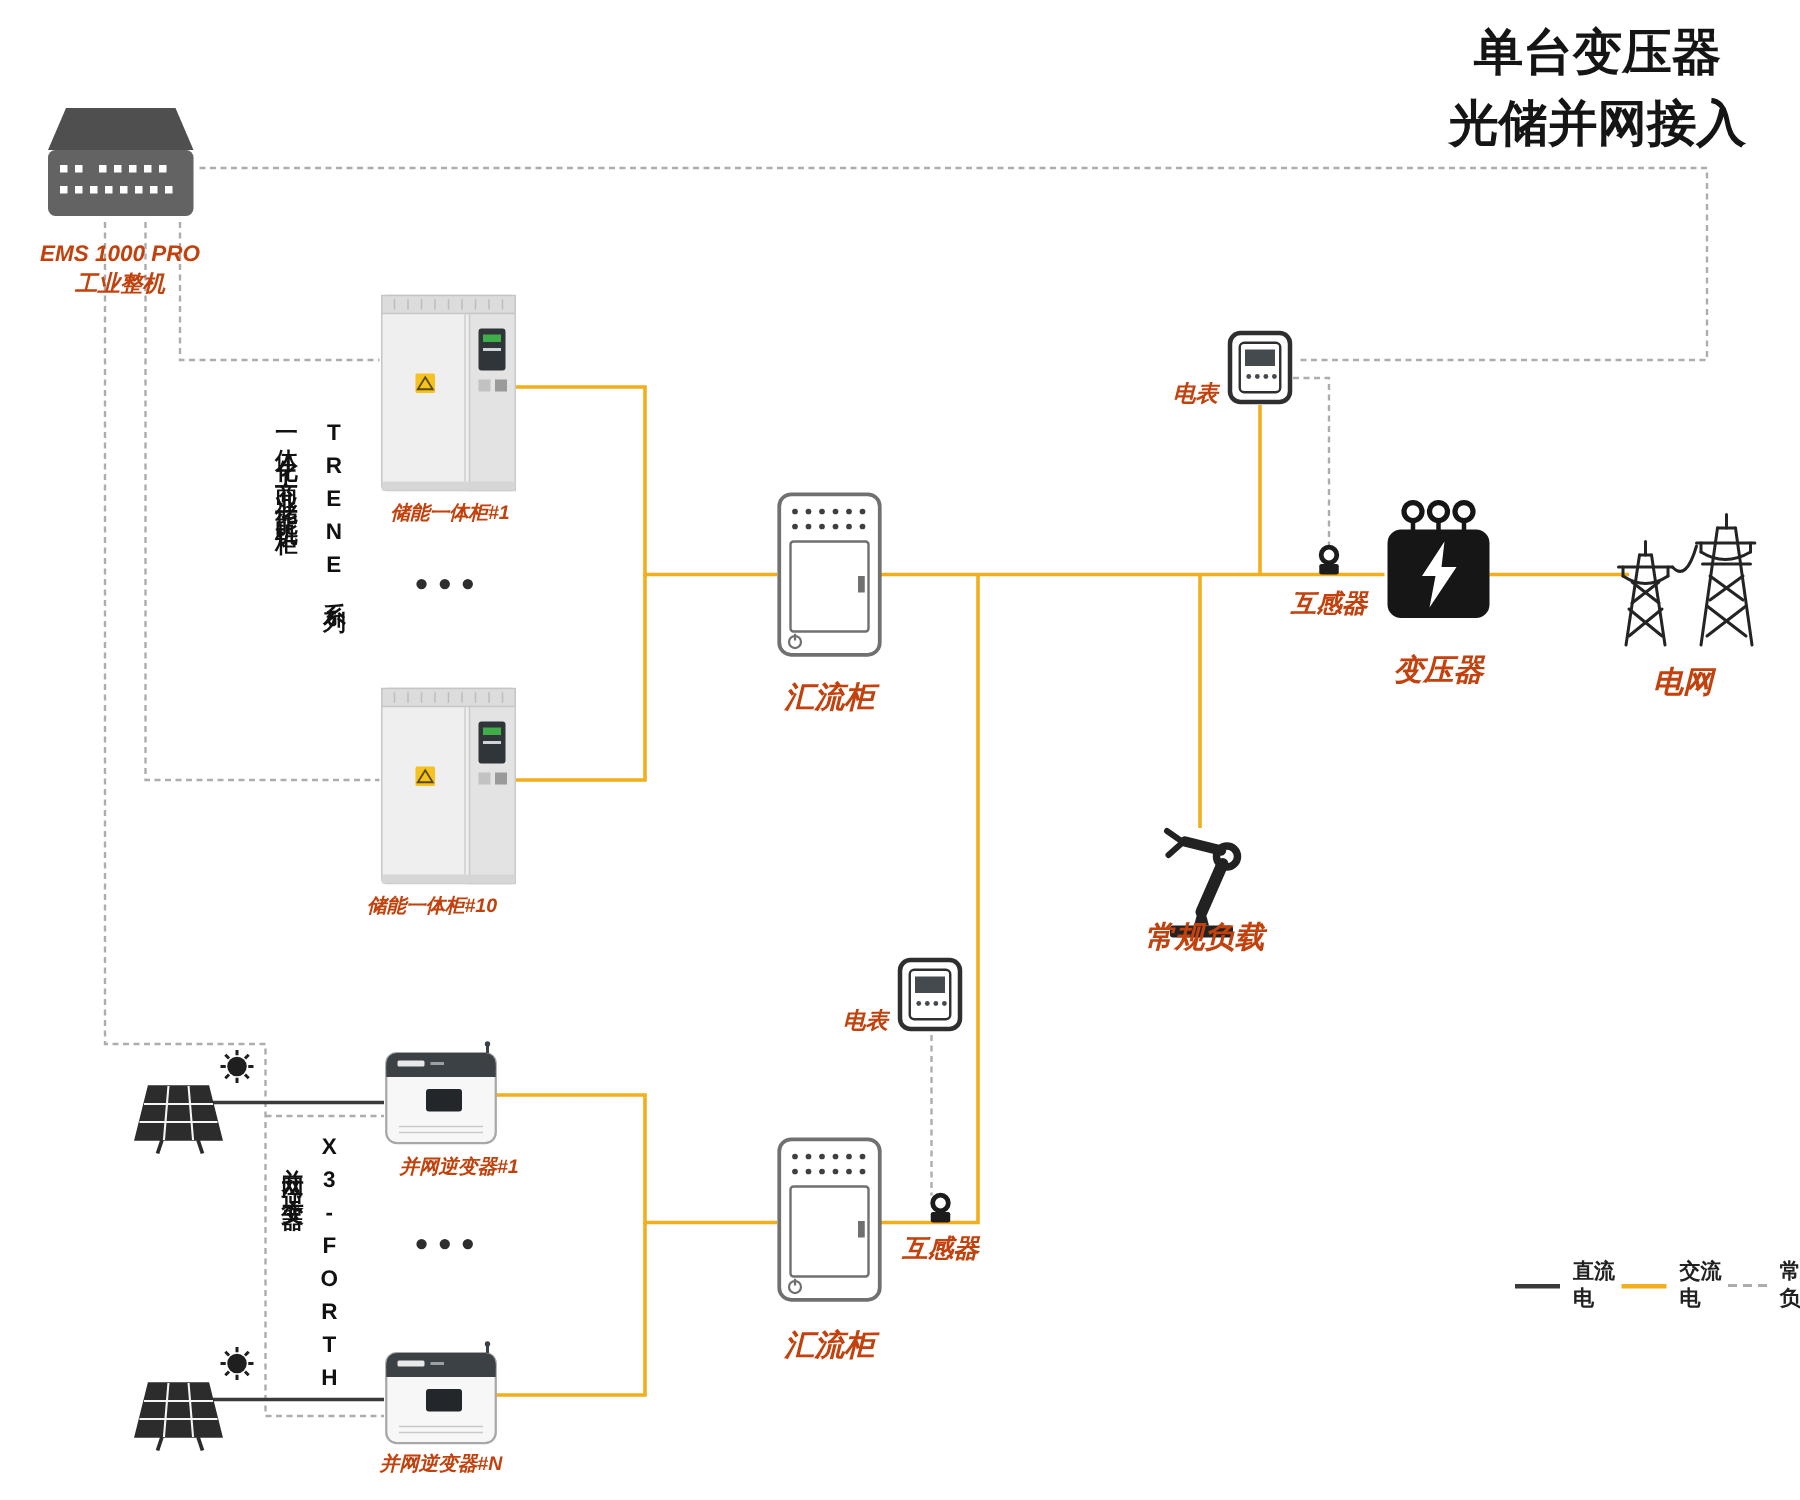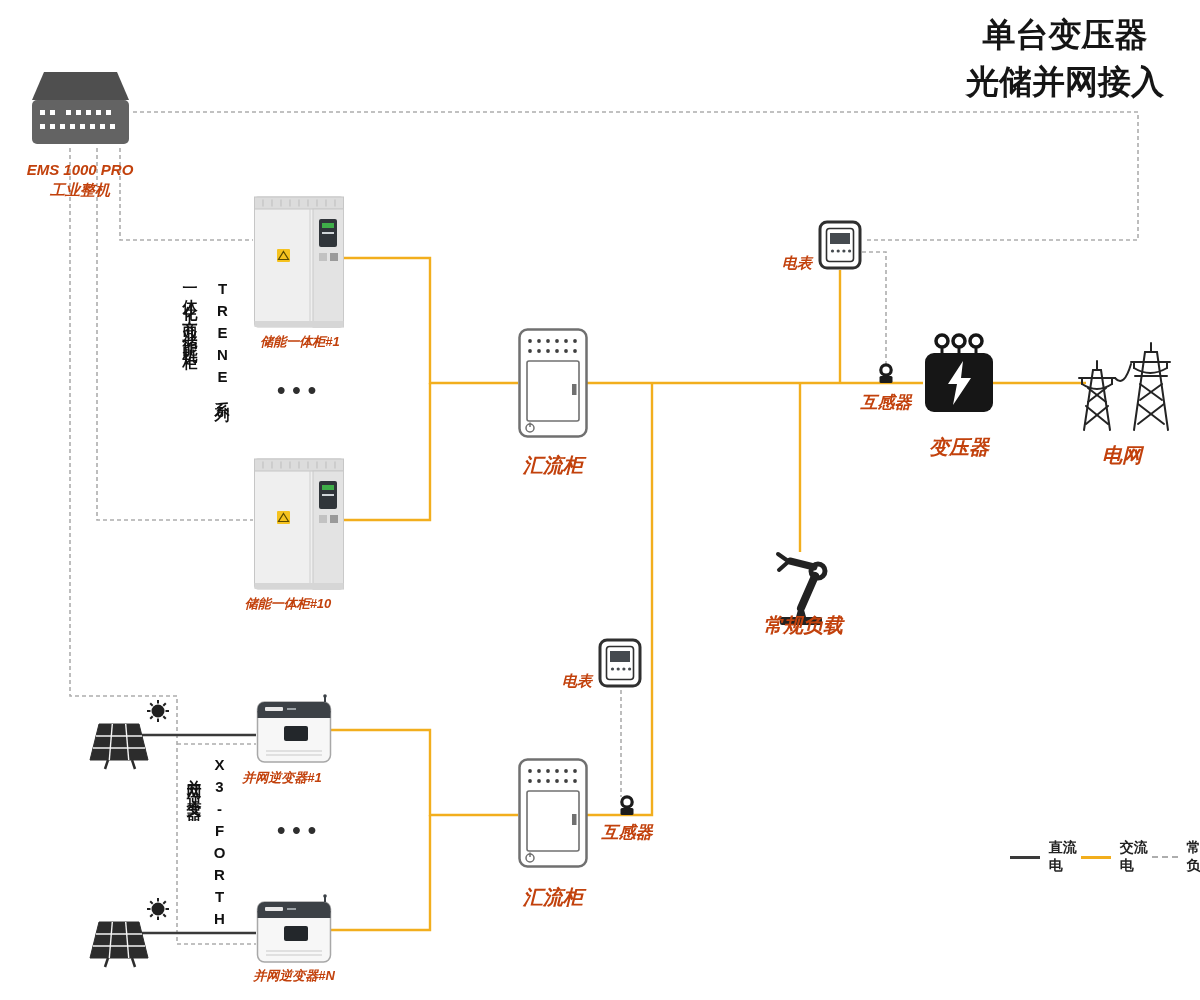--- a/index.html
+++ b/index.html
@@ -291,21 +291,21 @@
   <svg class="abs" style="left:86px;top:896px" width="88" height="74" viewBox="0 0 88 74">
       <use href="#icon-panel"></use>
     </svg>
 
   <div class="abs vtext" style="left:187px;top:766px">并网逆变器</div>
   <div class="abs vtext vtext-tight" style="left:212px;top:756px">X3-FORTH</div>
 
   <svg class="abs" style="left:256px;top:694px" width="76" height="70" viewBox="0 0 76 70">
       <use href="#icon-inverter"></use>
     </svg>
-  <div class="abs lbl lbl-sm" style="left:224px;top:770px;width:116px">并网逆变器#1</div>
+  <div class="abs lbl lbl-sm" style="left:248px;top:770px;width:116px">并网逆变器#1</div>
 
   <div class="abs dots" style="left:265px;top:818px;width:70px">•••</div>
 
   <svg class="abs" style="left:256px;top:894px" width="76" height="70" viewBox="0 0 76 70">
       <use href="#icon-inverter"></use>
     </svg>
   <div class="abs lbl lbl-sm" style="left:236px;top:968px;width:116px">并网逆变器#N</div>
 
   <div class="abs legend" style="left:1010px;top:846px">
     <div class="legend-row">

